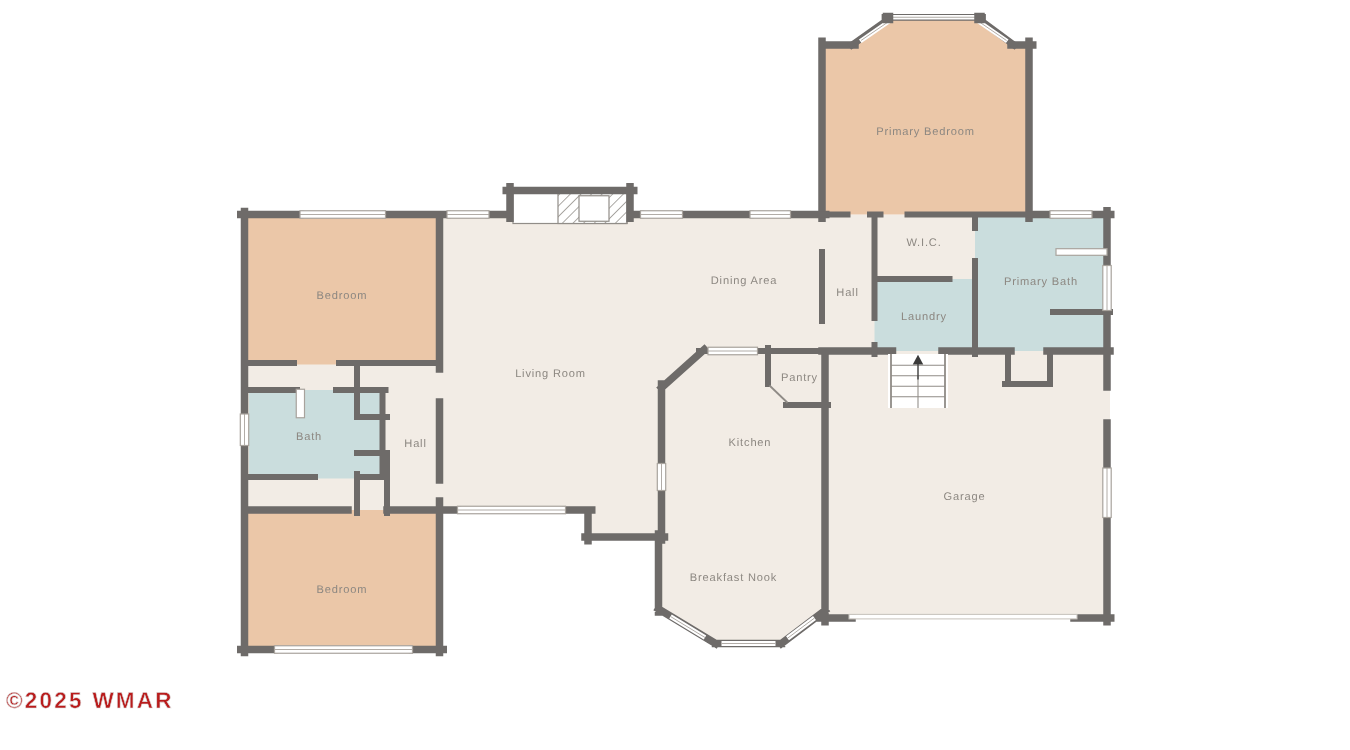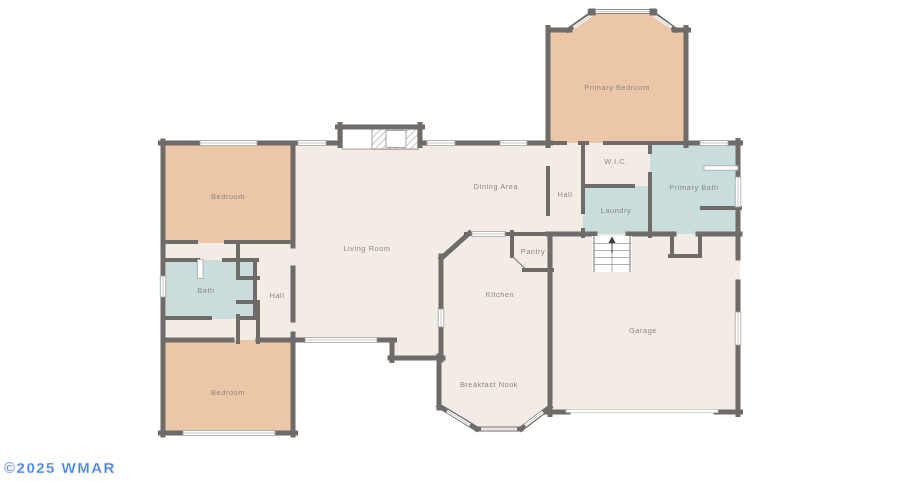--- a/index.html
+++ b/index.html
@@ -3,21 +3,21 @@
 <meta charset="utf-8">
 <style>
   html,body{margin:0;padding:0;background:#fff;}
   #canvas{position:relative;width:748px;height:500px;background:#ffffff;overflow:hidden;
           font-family:"Liberation Sans",sans-serif;}
   #plan-svg{position:absolute;left:0;top:0;}
   .room-label{font-size:7.4px;letter-spacing:.55px;text-anchor:middle;}
   .win{stroke-width:.8;}
   .win-line{stroke-width:.6;fill:none;}
   #watermark{position:absolute;left:4px;top:459px;font-size:15px;letter-spacing:1.5px;
-             font-weight:700;color:#3b82f6;-webkit-text-stroke:.4px #dedede;}
+             font-weight:700;color:#b91c1c;-webkit-text-stroke:.4px #dedede;}
   #disclaimer{position:absolute;left:331px;top:473px;font-size:8.6px;letter-spacing:.35px;color:#8a8a8a;}
 </style>
 </head>
 <body>
 
 <div id="canvas">
   <svg id="plan-svg" width="900" height="500" viewBox="0 0 900 500">
     <defs>
       <pattern id="hatch" patternUnits="userSpaceOnUse" width="5" height="5" patternTransform="rotate(45)">
         <rect width="5" height="5" fill="#ffffff"></rect>

